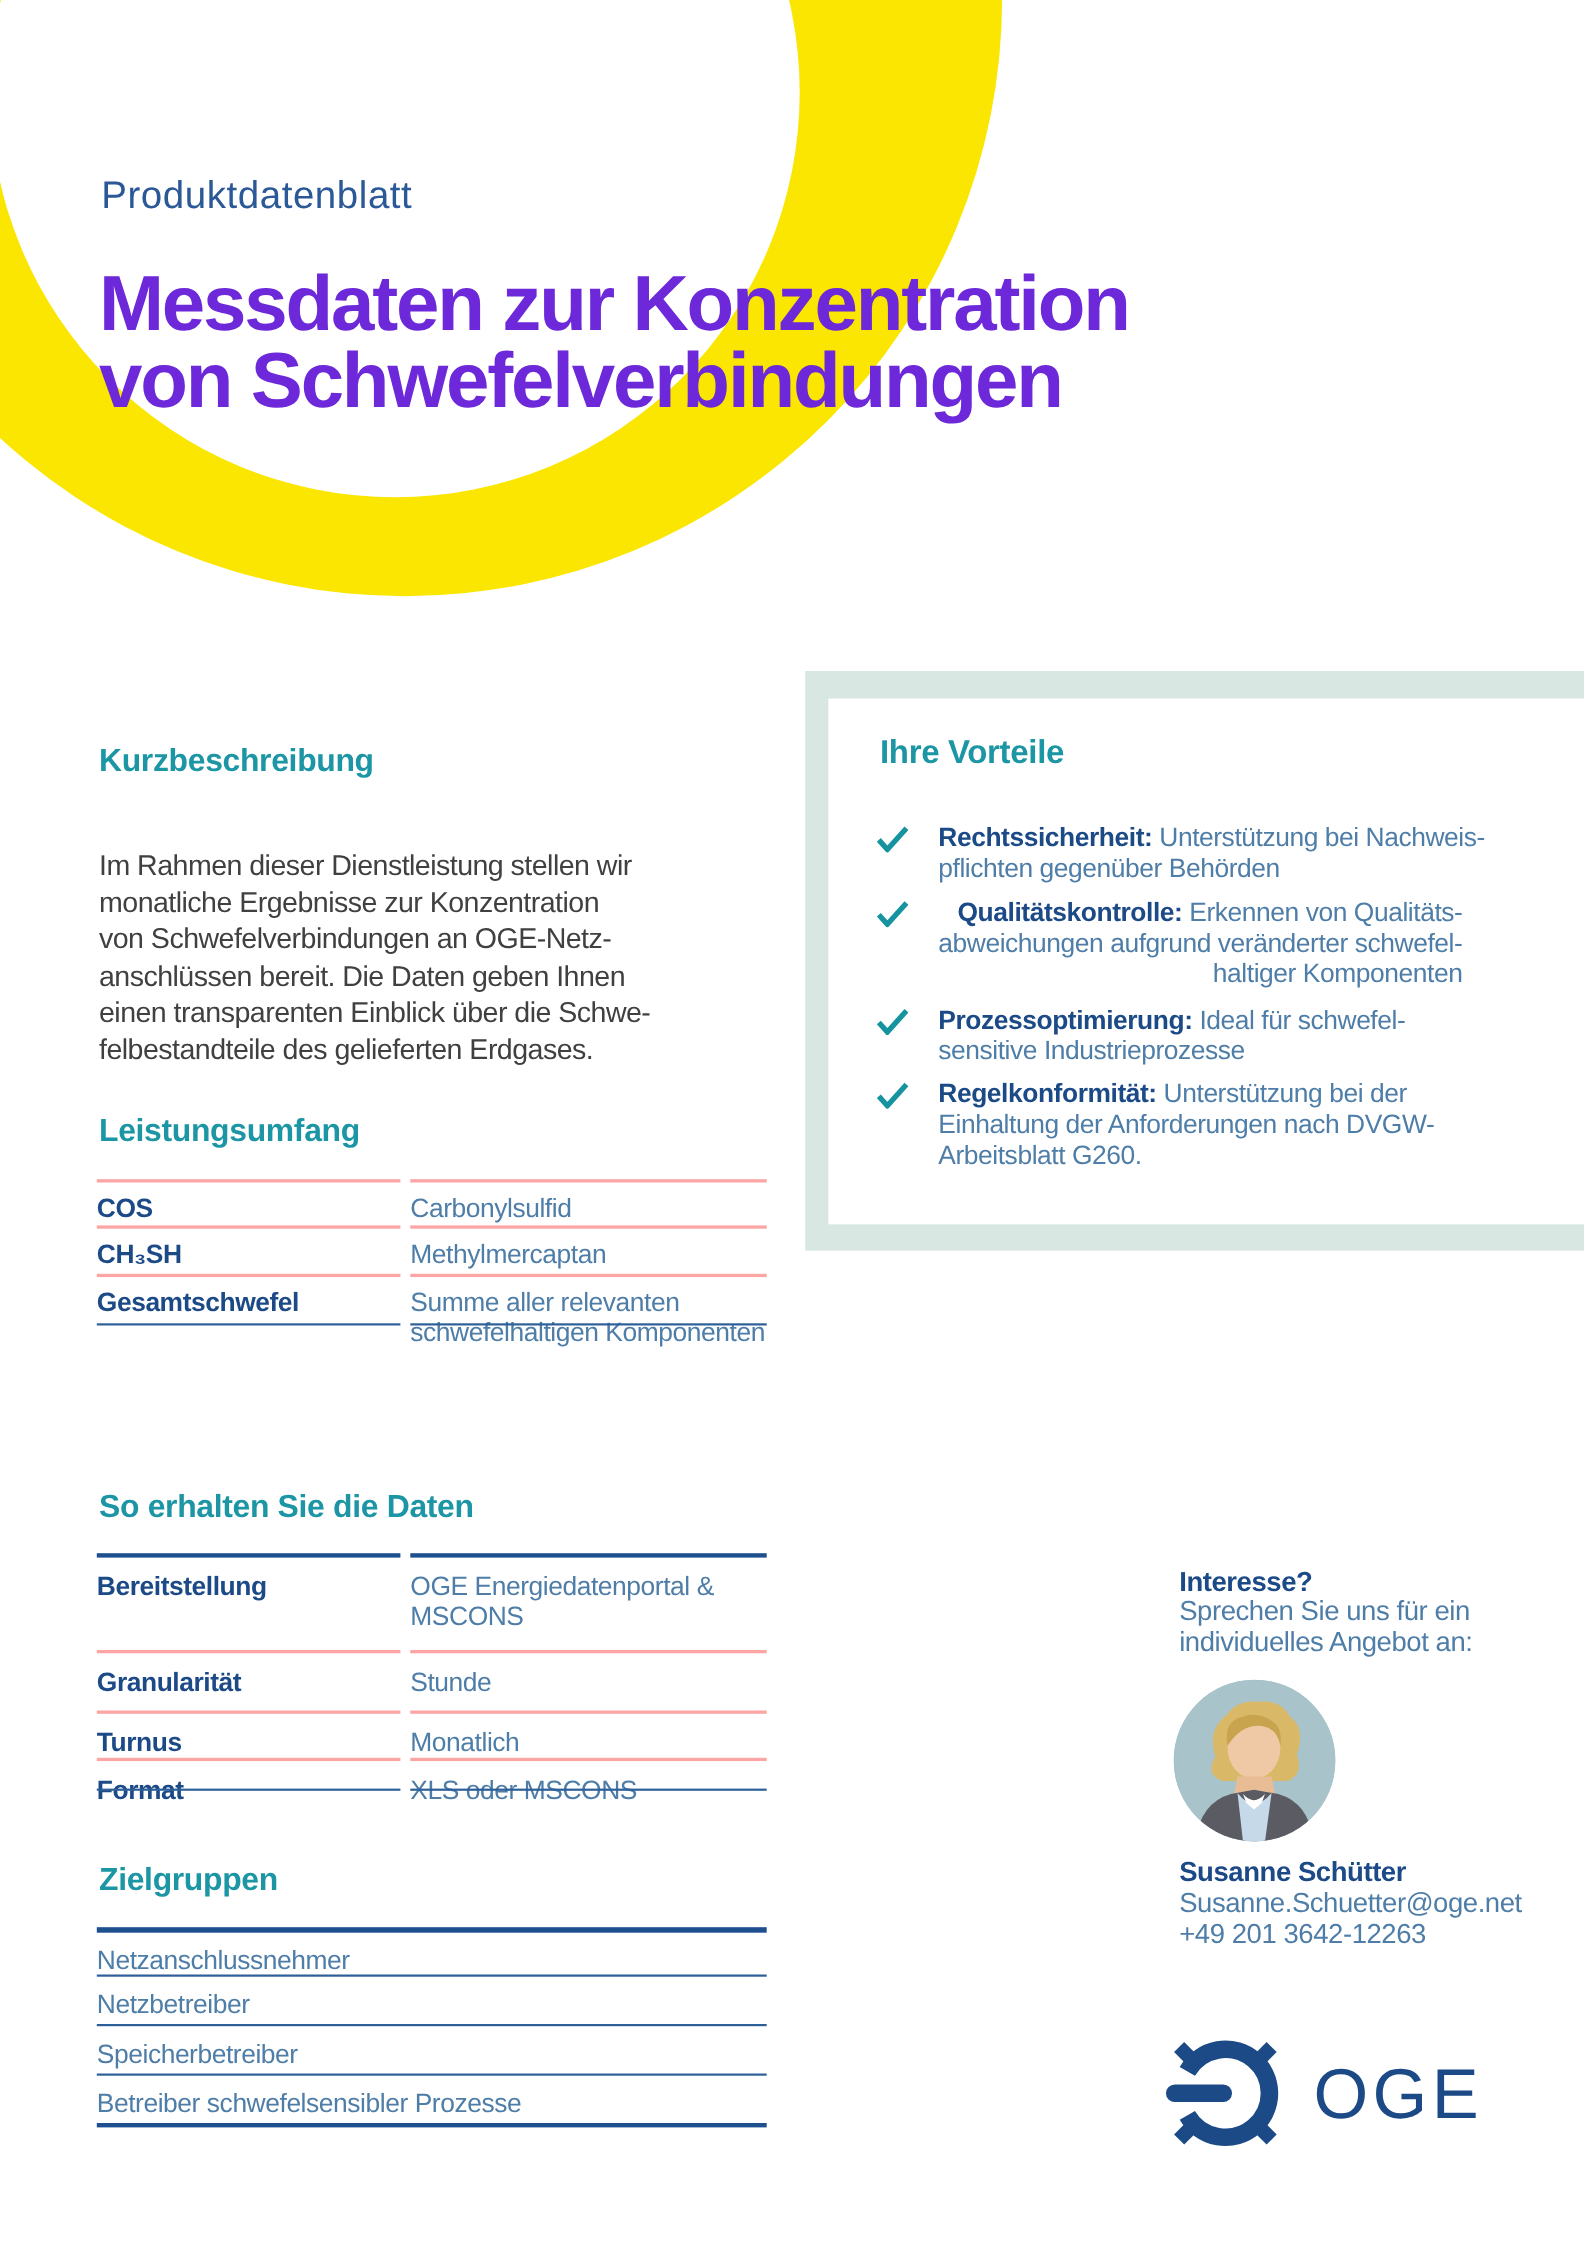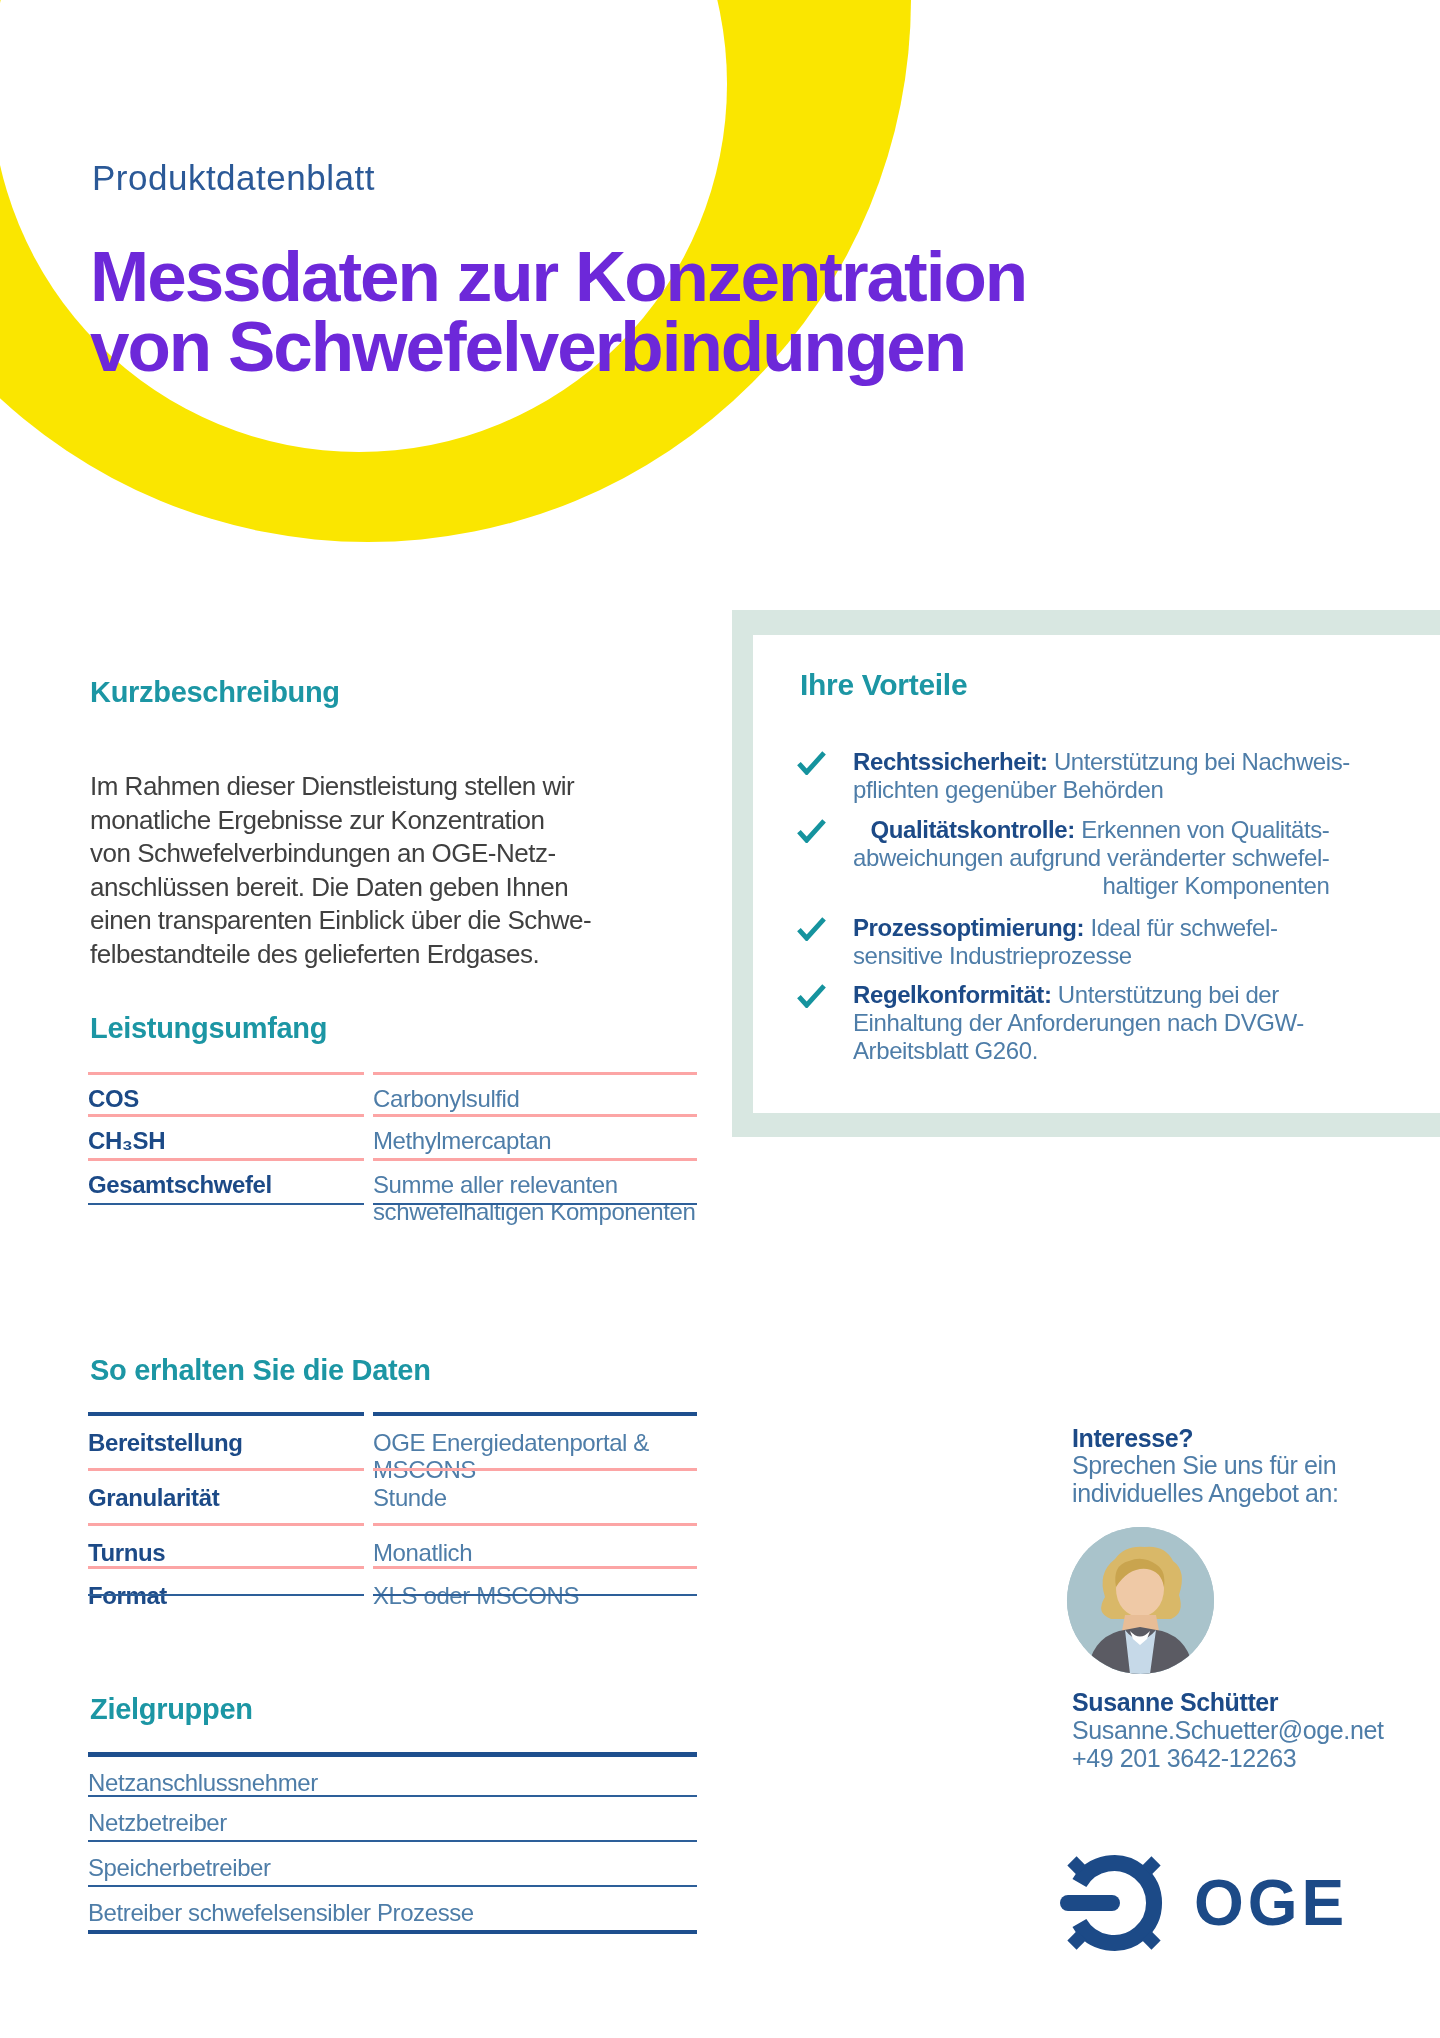--- a/index.html
+++ b/index.html
@@ -35,21 +35,21 @@
   .dtable .drow.cap .cell { border-top:2px solid #2D5F99; padding:0; height:0; }
 
   #table-leistung { top:1072px; }
   #table-leistung .drow:nth-child(1) .cell { height:42px; }
   #table-leistung .drow:nth-child(2) .cell { height:44px; }
   #table-leistung .drow:nth-child(3) .cell { height:45px; }
   #table-leistung .drow:nth-child(4) .cell { height:67px; }
 
   #table-daten { top:1412px; }
   #table-daten .cell { padding-top:13px; }
-  #table-daten .drow:nth-child(1) .cell { height:56px; }
+  #table-daten .drow:nth-child(1) .cell { height:88px; }
   #table-daten .drow:nth-child(2) .cell { height:55px; }
   #table-daten .drow:nth-child(3) .cell { height:43px; }
   #table-daten .drow:nth-child(4) .cell { height:28px; }
 
   
   .zlist { position:absolute; left:88px; top:1752px; width:609px; z-index:3; }
   .zlist .zrow { border-top:2px solid #2D5F99; padding-top:12px; height:45px;
     font-size:24px; color:#4E7DA8; letter-spacing:-0.4px; }
   .zlist .zrow.first { border-top:5px solid #1E4F8E; height:43px; }
   .zlist .zcap { border-top:4px solid #1E4F8E; height:0; }
@@ -80,21 +80,21 @@
     font-size:25px; font-weight:bold; color:#1C4A87; letter-spacing:-0.4px; }
   .contact-email { position:absolute; left:1072px; top:1716px; z-index:3;
     font-size:25px; color:#4E7DA8; letter-spacing:-0.4px; text-decoration:none; display:block; }
   .contact-phone { position:absolute; left:1072px; top:1744px; z-index:3;
     font-size:25px; color:#4E7DA8; letter-spacing:-0.4px; text-decoration:none; display:block; }
 
   
   .logo { position:absolute; left:1060px; top:1853px; height:100px; display:flex;
     align-items:center; z-index:3; }
   .logo .mark { width:112px; height:100px; }
-  .logo .logotype { font-size:64px; font-weight:bold; color:#1C4A87; letter-spacing:4px;
+  .logo .logotype { font-size:64px; font-weight:normal; color:#1C4A87; letter-spacing:4px;
     margin-left:22px; line-height:100px; }
 </style>
 </head>
 <body>
 
 <div class="page">
 
   <div class="ring-yellow"></div>
   <div class="ring-white"></div>
 

